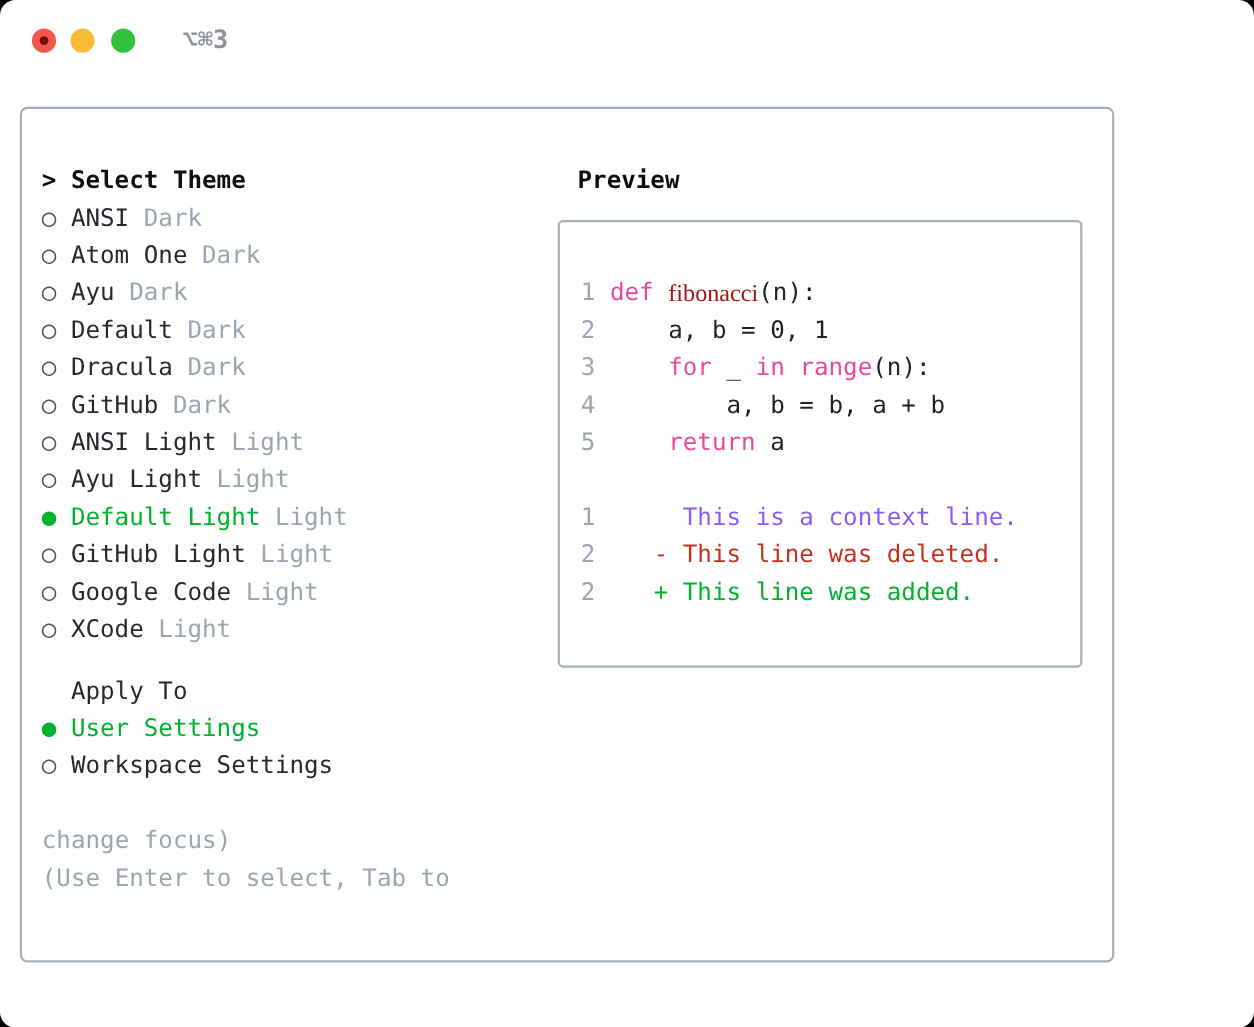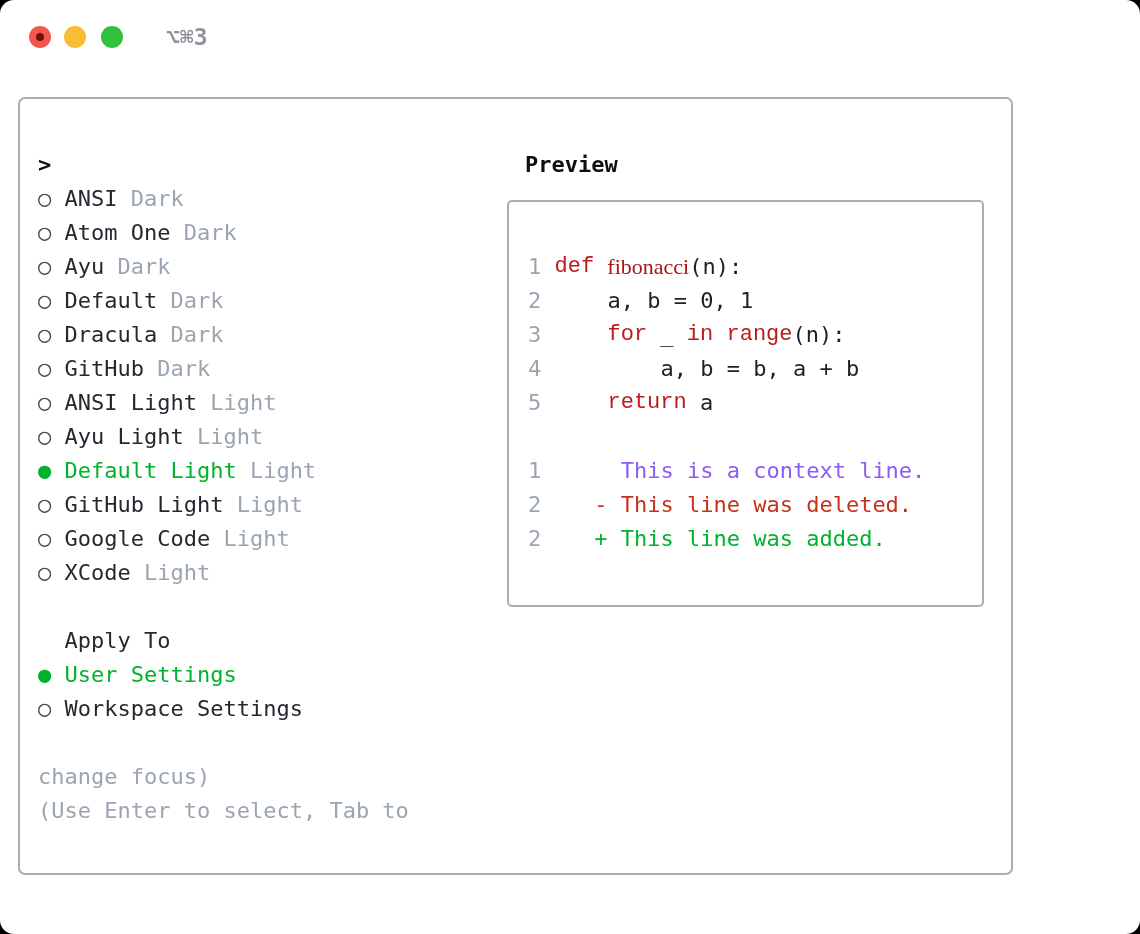--- a/index.html
+++ b/index.html
@@ -26,32 +26,32 @@
   }
   .leftcol  { position:absolute; left:18px;  top:49px; }
   .rightcol { position:absolute; left:505px; top:49px; }
   .row { display:flex; height:34px; line-height:34px; }
   .mark { width:1ch; flex:none; color:#494f57; }
   .label { margin-left:1ch; }
   .indent2 { margin-left:2ch; }
   .bold { font-weight:bold; color:#0c0f12; }
   .variant { margin-left:1ch; color:#9aa5b1; }
   .sel .mark, .sel .label { color:#00b22d; }
-  .applyblock { margin-top:34px; }
+  .applyblock { margin-top:22px; }
   .hintblock { margin-top:34px; color:#9aa5b1; }
   
   .pbox {
     position:absolute; left:487px; top:101px; width:477px; height:407px;
     border:2px solid #a6aeb9; border-radius:5px;
     padding:48px 0 0 19px; overflow:hidden;
   }
   .cl { display:flex; height:34px; line-height:34px; }
   .cl span { white-space:pre; }
   .ln { color:#9aa5b1; }
-  .k { color:#b91c1c;font-family:Liberation Mono, monospace; }
+  .k { color:#ec4899; }
   .f { color:#a81414;font-family:Liberation Serif, serif; }
   .p { color:#1d2126; }
   .diffblock { margin-top:34px; }
   .ctx { color:#8b5cf6; }
   .del { color:#c5311d; }
   .add { color:#00b22d;text-align:right; }
 </style>
 </head>
 <body>
 
@@ -64,20 +64,21 @@
     <span class="dot dot-yellow"></span>
     <span class="dot dot-green"></span>
     <span class="wtitle">⌥⌘3</span>
   </div>
 
   <div class="panel">
 
     <div class="leftcol">
       <div class="row">
           <span class="mark bold">&gt;</span>
+          <span class="label bold">Select Theme</span>
         </div>
 
       <div class="row">
           <span class="mark">○</span>
           <span class="label">ANSI</span>
           <span class="variant">Dark</span>
         </div>
       <div class="row">
           <span class="mark">○</span>
           <span class="label">Atom One</span>

